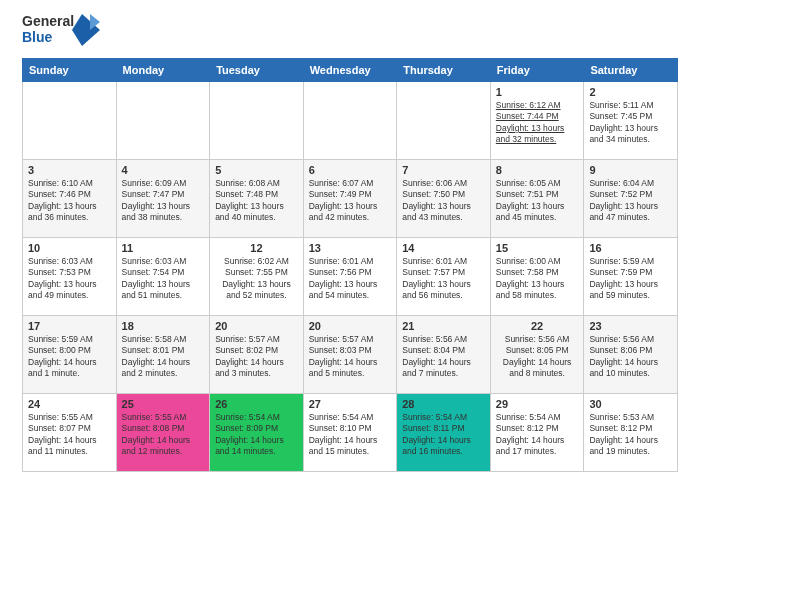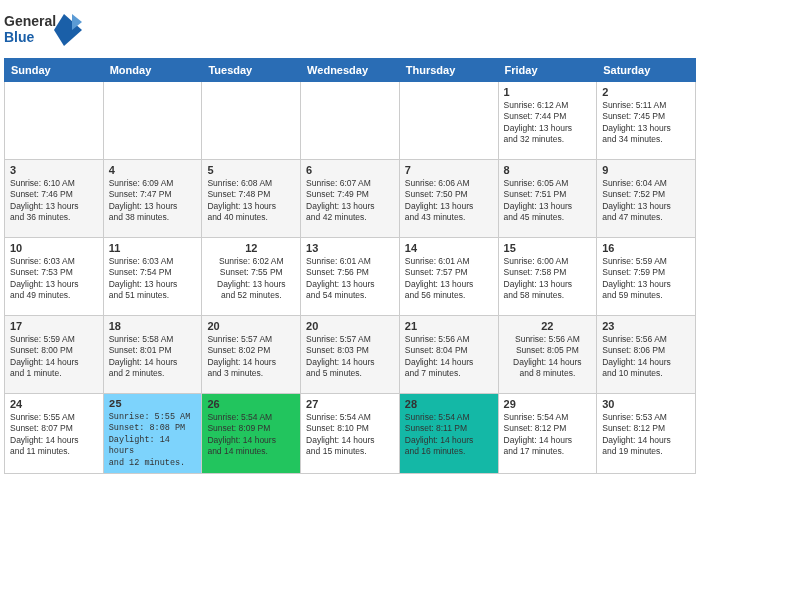--- a/index.html
+++ b/index.html
@@ -6,21 +6,21 @@
     body {
       font-family: Arial, sans-serif;
       background: #fff;
       width: 792px;
       height: 612px;
       overflow: hidden;
     }
     .page {
       width: 700px;
       height: 612px;
-      padding: 10px 4px;
+      padding: 10px 22px;
     }
     .header {
       display: flex;
       justify-content: space-between;
       align-items: flex-start;
       margin-bottom: 8px;
     }
     .logo {
       display: flex;
       align-items: center;
@@ -114,21 +114,21 @@
     </thead>
     <tbody id="calendar-body">
     <tr style="background: rgb(255, 255, 255);">
           <td class="empty" style="background: rgb(255, 255, 255);"></td>
           <td class="empty" style="background: rgb(255, 255, 255);"></td>
           <td class="empty" style="background: rgb(255, 255, 255);"></td>
           <td class="empty" style="background: rgb(255, 255, 255);"></td>
           <td class="empty" style="background: rgb(255, 255, 255);"></td>
           <td style="background: rgb(255, 255, 255);">
             <span class="day-num">1</span>
-            <div class="day-info" style="white-space: pre-line;">Sunrise: 6:12 AM
+            <div class="day-info" style="white-space: pre-line; text-decoration: underline;">Sunrise: 6:12 AM
 Sunset: 7:44 PM
 Daylight: 13 hours
 and 32 minutes.</div>
           </td>
           <td style="background: rgb(255, 255, 255);">
             <span class="day-num">2</span>
             <div class="day-info" style="white-space: pre-line;">Sunrise: 5:11 AM
 Sunset: 7:45 PM
 Daylight: 13 hours
 and 34 minutes.</div>
@@ -288,21 +288,21 @@
           </td>
         </tr>
         <tr style="background: rgb(255, 255, 255);">
           <td style="background: rgb(255, 255, 255);">
             <span class="day-num">24</span>
             <div class="day-info" style="white-space: pre-line;">Sunrise: 5:55 AM
 Sunset: 8:07 PM
 Daylight: 14 hours
 and 11 minutes.</div>
           </td>
-          <td style="background: #7dd3fc; font-family: Liberation Mono, monospace;">
+          <td style="background: #ec4899;">
             <span class="day-num">25</span>
             <div class="day-info" style="white-space: pre-line;">Sunrise: 5:55 AM
 Sunset: 8:08 PM
 Daylight: 14 hours
 and 12 minutes.</div>
           </td>
           <td style="background: #22c55e;">
             <span class="day-num">26</span>
             <div class="day-info" style="white-space: pre-line;">Sunrise: 5:54 AM
 Sunset: 8:09 PM

